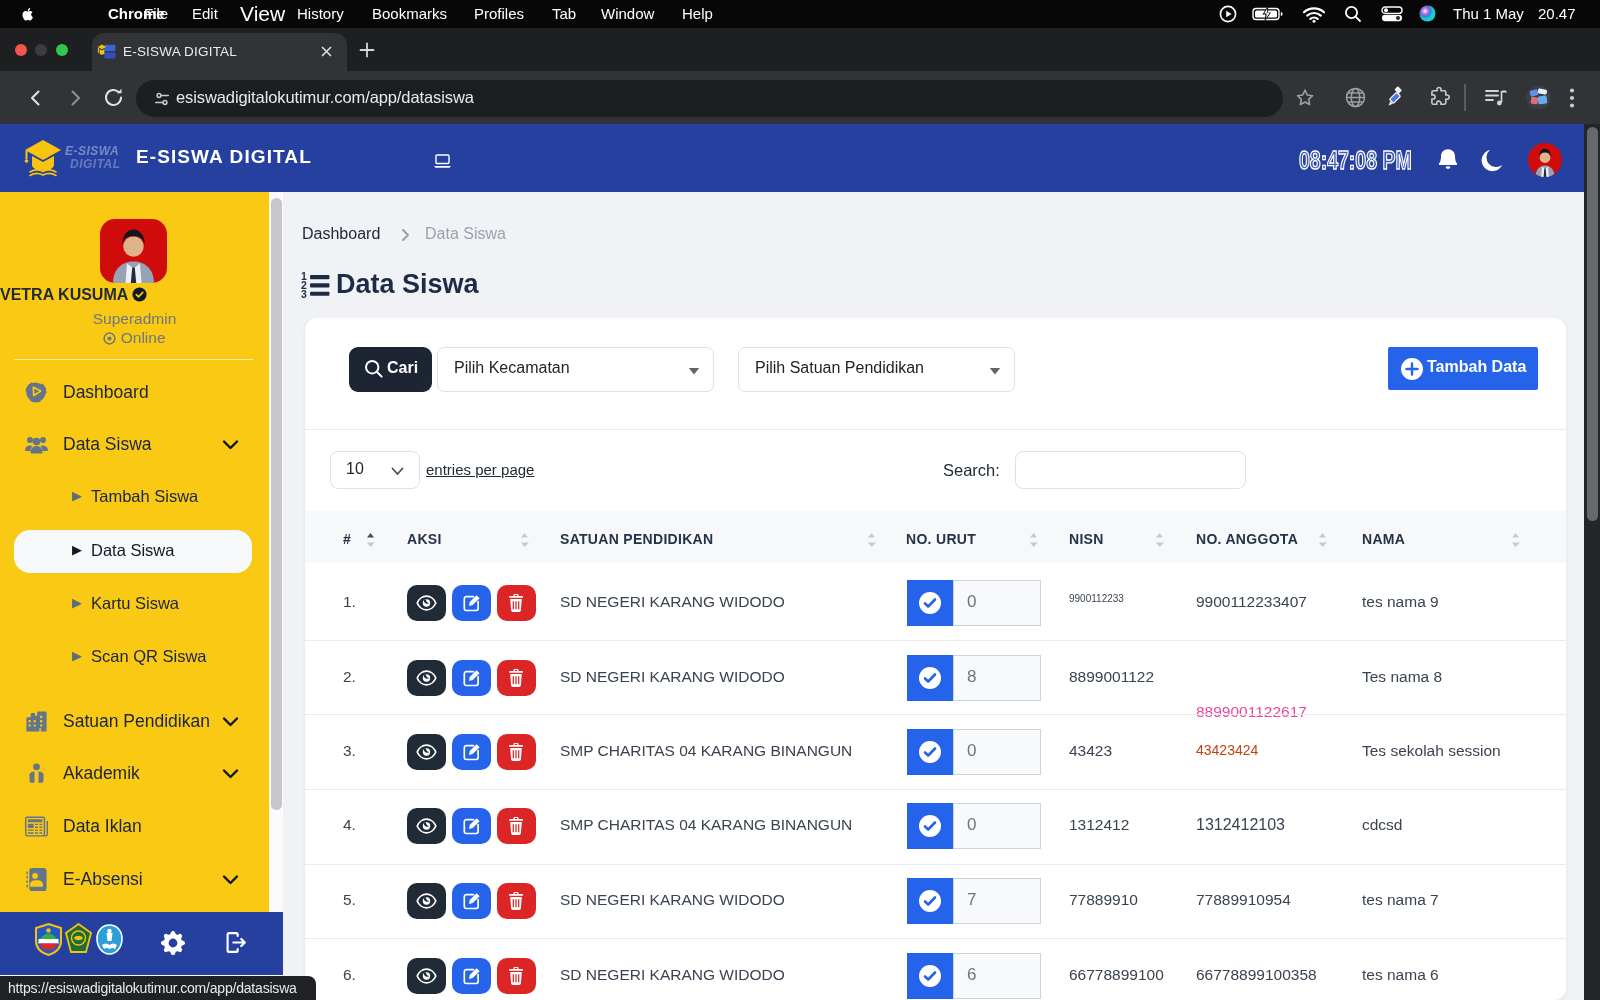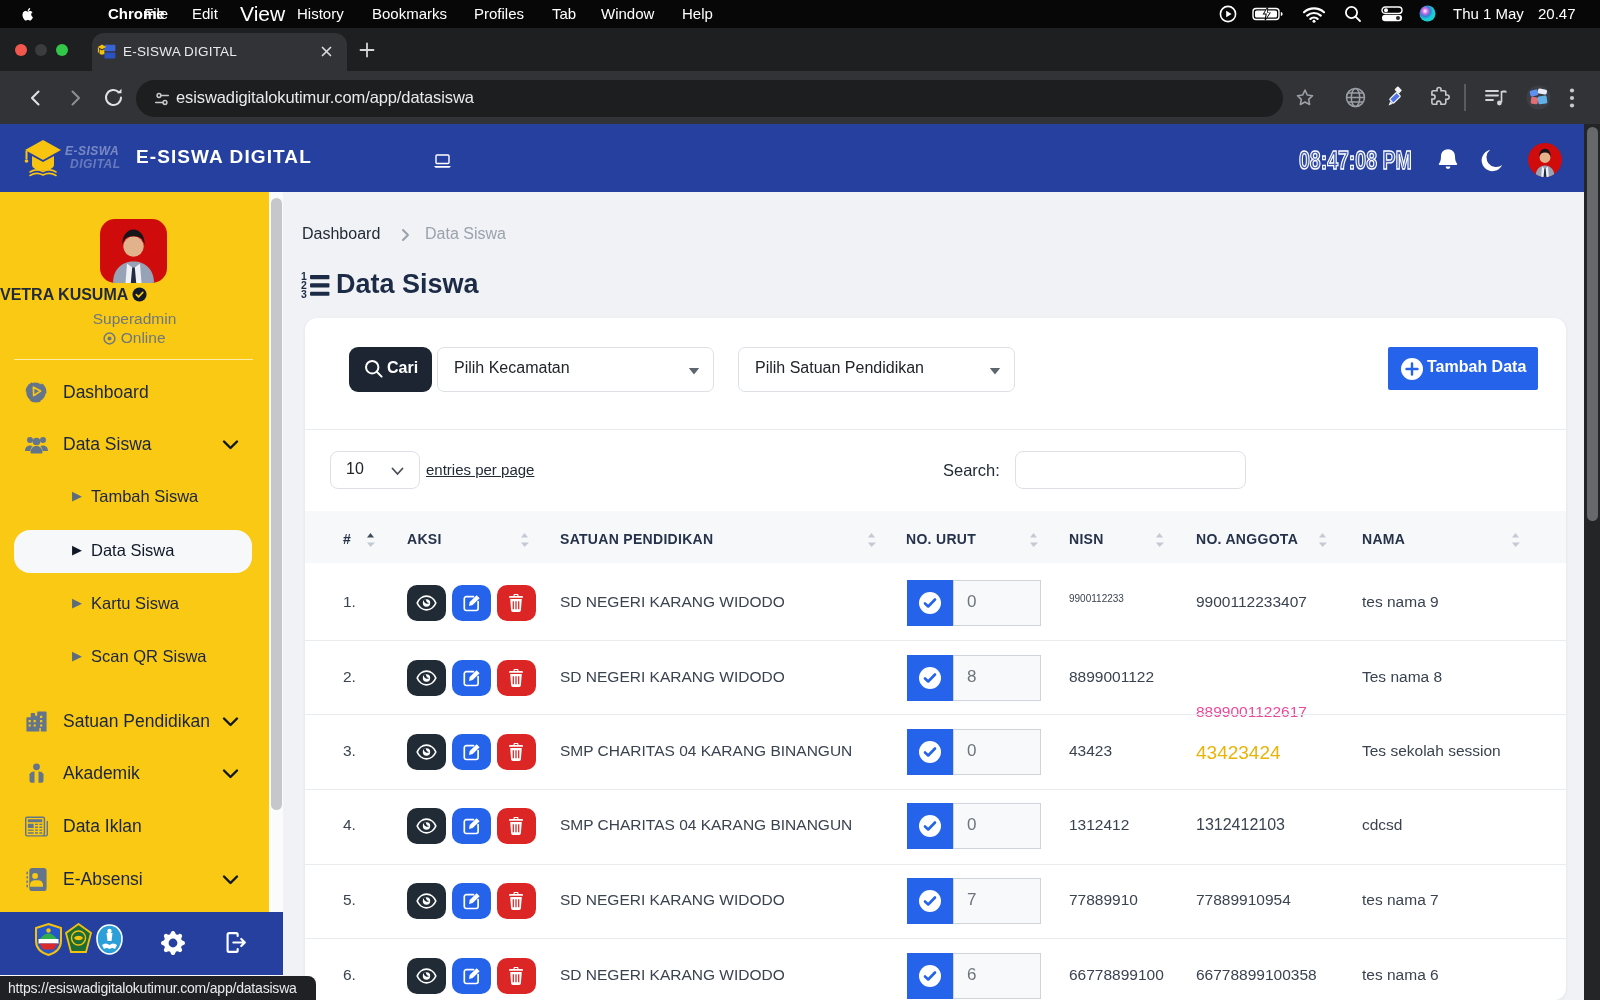--- a/index.html
+++ b/index.html
@@ -521,21 +521,21 @@
 <div class="abs" style="left:907px;top:729px;width:46px;height:46px;background:#2563eb;">
       <svg class="abs" style="left:11px;top:11px" width="24" height="24" viewBox="0 0 24 24">
       <circle cx="12" cy="12" r="11" fill="#fff"></circle>
       <path d="M7 12.5l3.2 3L17 8.5" fill="none" stroke="#2563eb" stroke-width="2.6" stroke-linecap="round" stroke-linejoin="round"></path>
     </svg>
     </div>
 <div class="abs" style="left:953px;top:729px;width:88px;height:46px;background:#f8f9fa;border:1px solid #ced4da;">
     <span class="abs" style="left:13px;top:11px;font-size:17px;color:#6c757d;">0</span>
   </div>
 <span class="abs" style="left:1069px;top:742px;font-size:15.5px;color:#3a4350;">43423</span>
-<span class="abs" style="left:1196px;top:742px;font-size:19px;color:#eab308;">43423424</span>
+<span class="abs" style="left:1196px;top:742px;font-size:14px;color:#c2410c;">43423424</span>
 <span class="abs" style="left:1362px;top:742px;font-size:15.5px;color:#3a4350;">Tes sekolah session</span>
 <div class="abs" style="left:305px;top:789px;width:1261px;height:1px;background:#e9ecef;"></div>
 <span class="abs" style="left:343px;top:816px;font-size:15.5px;color:#3a4350;">4.</span>
 <div class="abs" style="left:407px;top:808px;width:39px;height:36px;border-radius:10px;background:#212b36;">
     <svg class="abs" style="left:8px;top:9px" width="23" height="18" viewBox="0 0 23 18">
       <path d="M11.5 2.2c4.5 0 8 3.6 9.3 6.8-1.3 3.2-4.8 6.8-9.3 6.8S3.5 12.2 2.2 9C3.5 5.8 7 2.2 11.5 2.2z" fill="none" stroke="#fff" stroke-width="1.7"></path>
       <circle cx="11.5" cy="9" r="3.7" fill="#fff"></circle>
       <path d="M8.6 6.5a3.7 3.7 0 0 1 2.4-1.2 3.2 3.2 0 0 0 3.5 3.6A3.7 3.7 0 0 1 8.6 6.5z" fill="#212b36"></path>
     </svg>
   </div>

